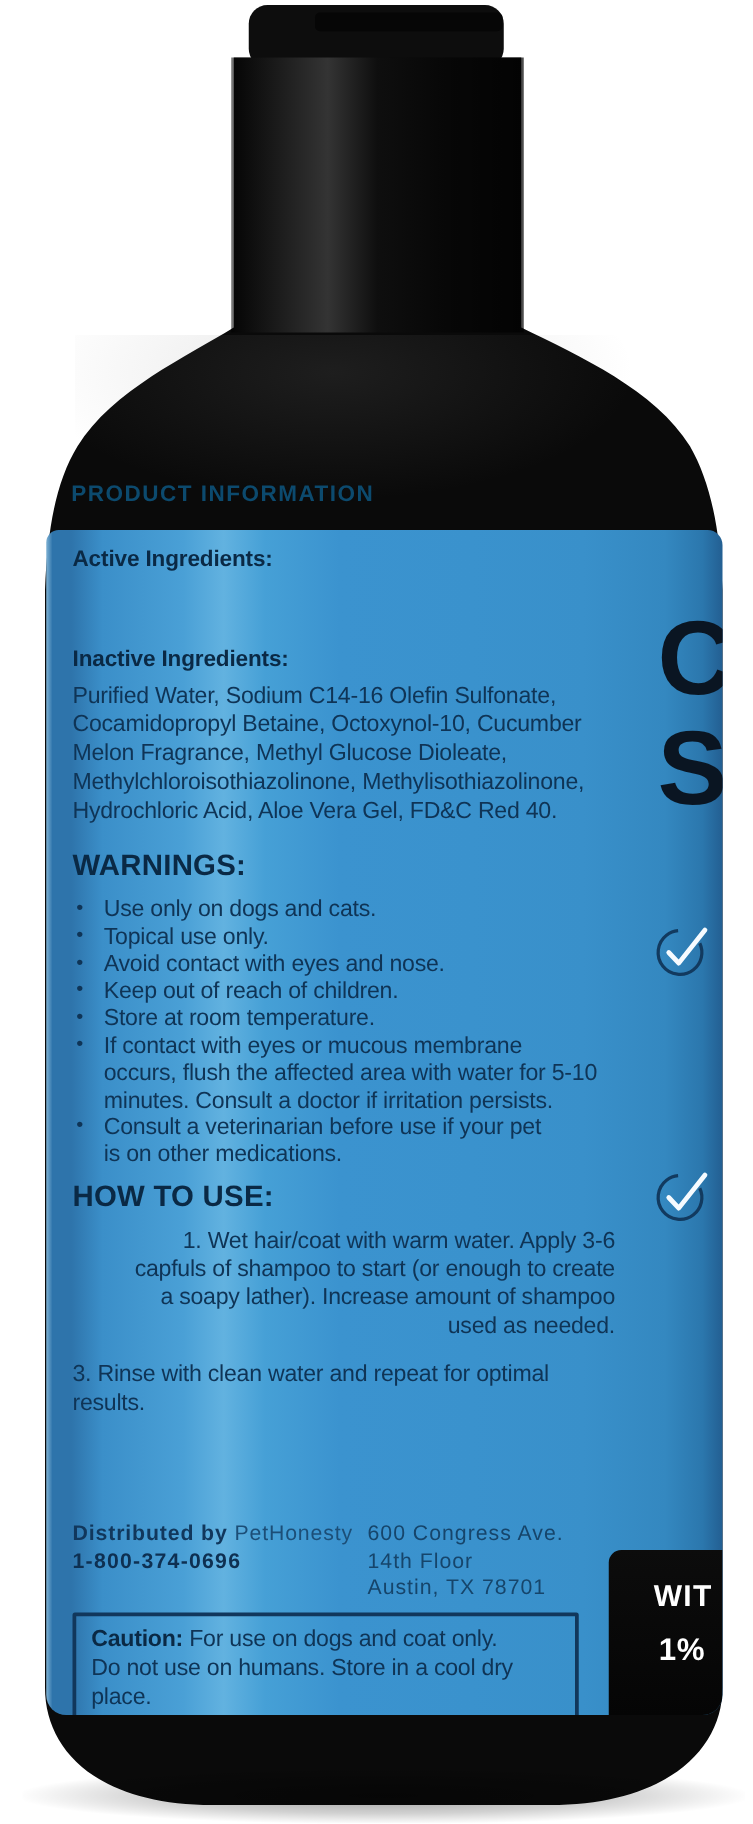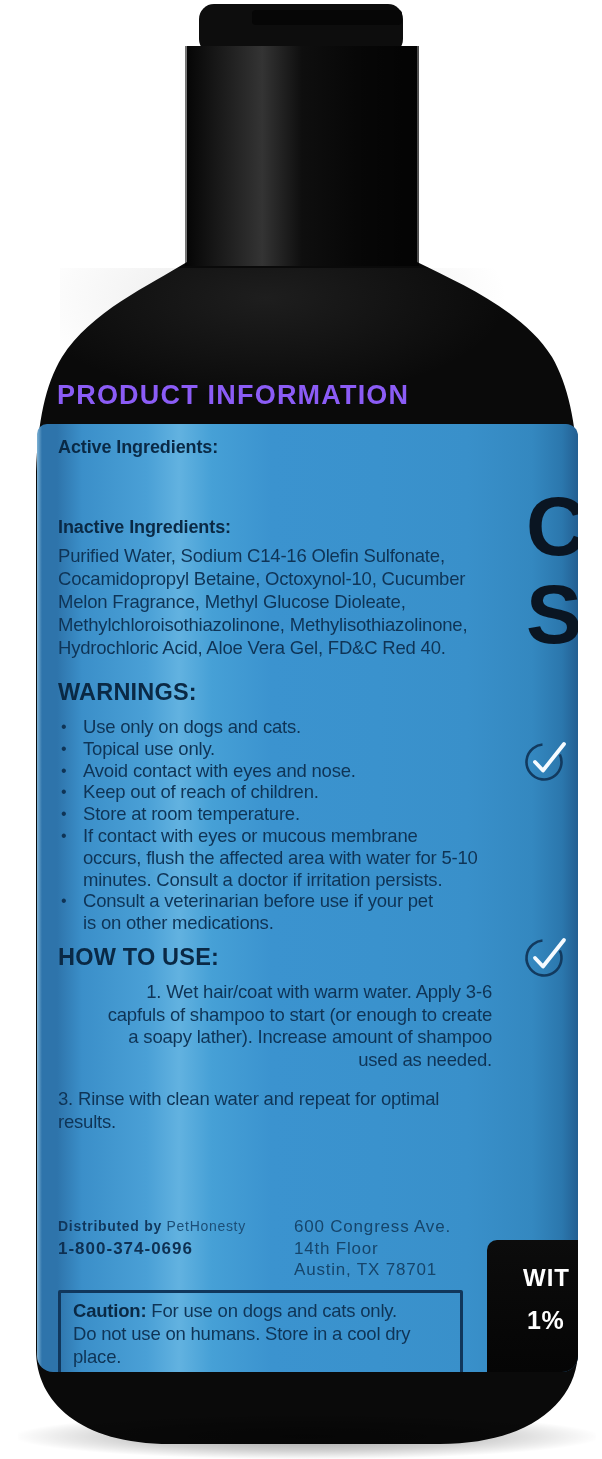--- a/index.html
+++ b/index.html
@@ -21,21 +21,21 @@
     position:absolute;left:60px;top:268px;width:490px;height:150px;
     background:radial-gradient(ellipse at 42% 20%, rgba(120,120,120,.18), rgba(0,0,0,0) 60%);
   }
   .ground-shadow{
     position:absolute;left:18px;top:1414px;width:578px;height:45px;
     background:radial-gradient(ellipse at 50% 50%, rgba(0,0,0,.38) 0%, rgba(0,0,0,.18) 45%, rgba(0,0,0,0) 72%);
   }
   
   .product-info-heading{
     position:absolute;left:57px;top:378px;
-    color:#8b5cf6;font-size:27px;font-weight:800;letter-spacing:1.2px;line-height:34px;
+    color:#0c4a6e;font-size:18px;font-weight:800;letter-spacing:1.2px;line-height:34px;
     white-space:nowrap;
   }
   
   .label{
     position:absolute;left:37px;top:424px;width:541px;height:948px;
     overflow:hidden;
     border-radius:10px 12px 16px 16px;
     background:linear-gradient(90deg,
       #7fb2d4 0px,#2e74ab 5px,#2e74ab 20px,#3b8fc9 45px,
       #4aa0d6 110px,#62b2e0 142px,#46a0d6 175px,
@@ -52,21 +52,21 @@
   .bullet-list{margin-top:9px;}
   .bullet-item{display:flex;font-size:18.5px;line-height:21.8px;letter-spacing:-0.2px;color:#0f3456;}
   .bullet-item .dot{flex:none;width:22px;padding-left:3px;font-size:16px;}
   .bullet-item .bt{flex:1;}
   .step{font-size:18.5px;line-height:22.5px;letter-spacing:-0.2px;color:#0f3456;}
   .step.first{margin-top:9px;text-align:right;}
   .step.next{margin-top:17px;}
   
   .dist-row{display:flex;}
   .dist-left{width:236px;}
-  .dist-line{font-size:14px;line-height:21.5px;letter-spacing:0.7px;color:#11375c;font-weight:700;}
+  .dist-line{font-size:17px;line-height:21.5px;letter-spacing:0.7px;color:#11375c;font-weight:700;}
   .dist-line .brand{font-weight:400;color:#1c4e77;}
   .dist-phone{font-size:17px;line-height:22px;letter-spacing:1px;color:#0e3052;font-weight:800;}
   .addr-line{font-size:17px;line-height:21.5px;letter-spacing:0.8px;color:#16456b;font-weight:400;}
   
   .caution-box{
     position:absolute;left:21px;width:405px;
     border:3px solid #11375c;border-radius:2px;
     padding:6px 12px 7px 12px;box-sizing:border-box;
   }
   .caution-line{font-size:18.5px;line-height:23px;letter-spacing:-0.2px;color:#0f3456;}
@@ -174,21 +174,21 @@
         <div class="dist-phone">1-800-374-0696</div>
       </div>
       <div>
         <div class="addr-line">600 Congress Ave.</div>
         <div class="addr-line">14th Floor</div>
         <div class="addr-line">Austin, TX 78701</div>
       </div>
     </div>
 
     <div class="caution-box" style="top:866px;">
-      <div class="caution-line"><span class="cb">Caution:</span><span> For use on dogs and cats only.</span></div>
+      <div class="caution-line"><span class="cb">Caution:</span><span> For use on dogs and coat only.</span></div>
       <div class="caution-line">Do not use on humans. Store in a cool dry place.</div>
     </div>
 
     <div class="wrap-letters">
       <div>C</div>
       <div>S</div>
     </div>
 
     <svg class="check-icon check-1" viewBox="0 0 52 52">
       <circle cx="21" cy="28" r="17.5" fill="none" stroke="#123a5f" stroke-width="2.6" stroke-dasharray="88 22" stroke-dashoffset="-4" transform="rotate(-38 21 28)"></circle>

